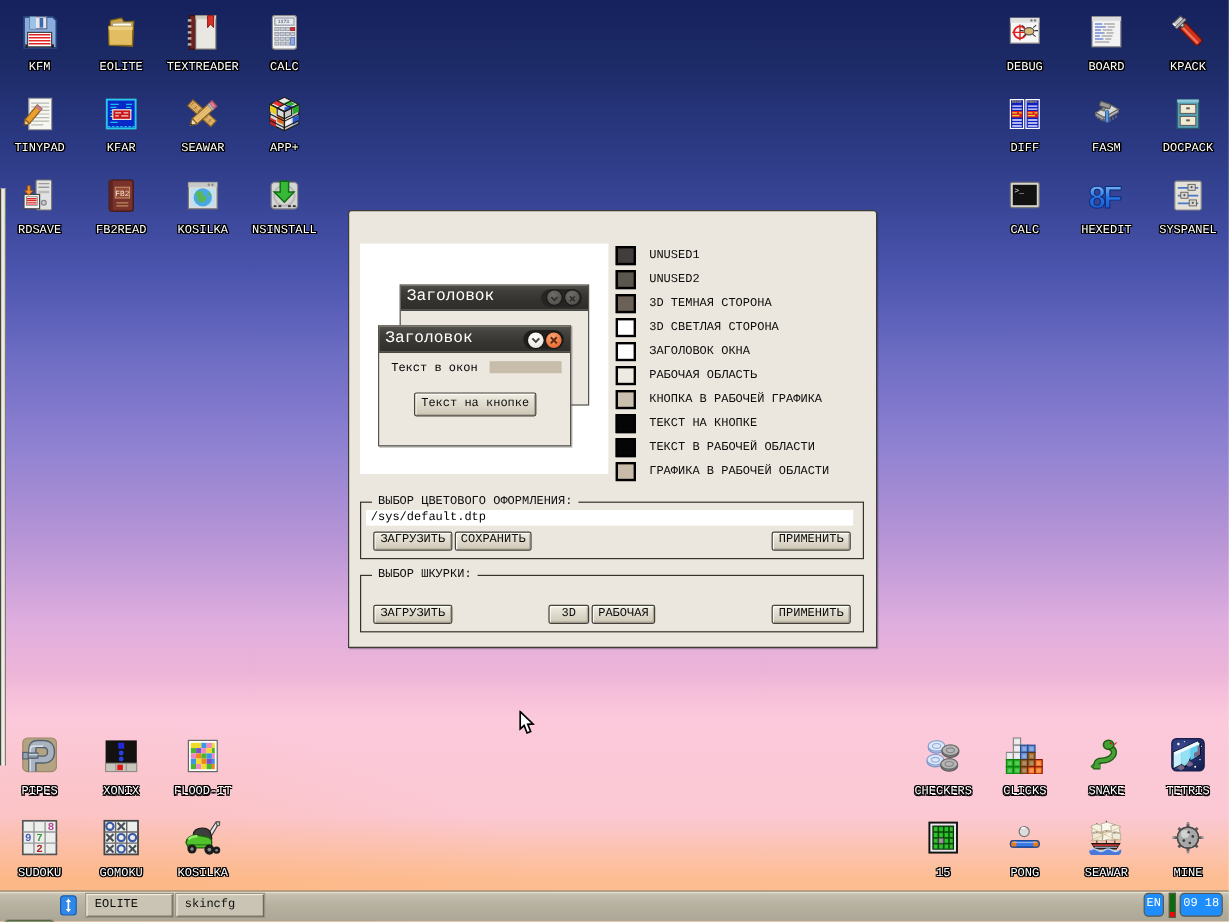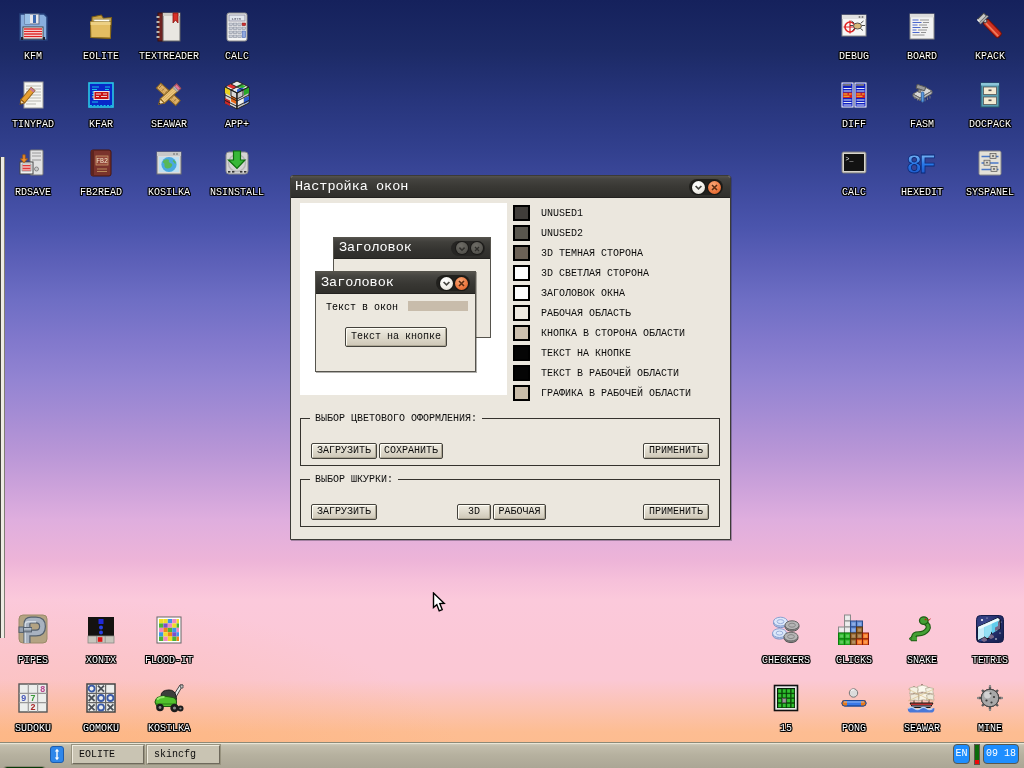--- a/index.html
+++ b/index.html
@@ -17,32 +17,20 @@
 .fs{position:absolute;border:1px solid #35332e}
 .leg{position:absolute;top:-6px;background:#ebe7de;font:10px/11px "Liberation Mono",monospace;color:#0d0d0d;padding:0 5px;white-space:pre}
 .inp{position:absolute;background:#fff;font:10px/13px "Liberation Mono",monospace;color:#000;padding-left:4px;white-space:pre}
 .swl{position:absolute;font:10px/11px "Liberation Mono",monospace;color:#0d0d0d;white-space:pre}
 .sw{position:absolute;left:0;width:17px;height:16px;border:2px solid #000}
 </style></head><body>
 
 <div class="ab" style="left:0;top:157px;width:5px;height:481px;background:#edebe3;border-right:1px solid #807d74;box-shadow:inset 1px 0 0 #45443f"></div>
 
 <div class="ab" id="win" style="left:290px;top:175px;width:441px;height:365px;background:#ebe7de;border:1px solid #3c3b36;border-radius:3px 3px 0 0;box-shadow:1px 1px 0 rgba(40,40,60,.35)">
-  <div class="mtb" style="border-radius:2px 2px 0 0">
-    <div class="mtt">Настройка окон</div>
-    <div class="caps" style="right:7px;top:3px;width:34px"></div>
-    <div class="cbtn bmin" style="right:25px;top:4.5px"><svg width="13" height="13" viewBox="0 0 13 13">
-          <path d="M3.6 5 L6.5 7.9 L9.4 5" fill="none" stroke="#45443f" stroke-width="1.7"></path>
-        </svg></div>
-    <div class="cbtn bcls" style="right:9px;top:4.5px">
-      <svg width="13" height="13" viewBox="0 0 13 13">
-          <path d="M4 4 L9 9 M9 4 L4 9" stroke="#5a2c12" stroke-width="1.6"></path>
-        </svg>
-    </div>
-  </div>
 
   <div class="ab" style="left:9px;top:27px;width:207px;height:192px;background:#fff"></div>
 
   <div class="ab" style="left:42px;top:61px;width:158px;height:101px;background:#ece8df;border:1px solid #56544d">
     <div class="mtb" style="height:21px;background:linear-gradient(180deg,#504e49 0px,#403f3b 4px,#343330 12px,#2e2d2a 20px)">
       <div class="mtt" style="left:5px;top:3px">Заголовок</div>
       <div class="caps" style="right:5px;top:3px;width:34px;height:15px;background:#262523"></div>
       <div class="cbtn" style="right:22px;top:4px;width:12px;height:12px;background:radial-gradient(circle at 40% 30%,#6e6c66,#4a4944);box-shadow:0 0 0 1px #1b1a18"><svg width="12" height="12" viewBox="0 0 12 12">
             <path d="M3.4 4.6 L6 7.2 L8.6 4.6" fill="none" stroke="#31302d" stroke-width="1.5"></path>
           </svg></div>
@@ -79,31 +67,32 @@
       <div class="swl" style="left:28px;top:23px">UNUSED2</div>
     <div class="sw" style="top:40px;background:#6b6156"></div>
       <div class="swl" style="left:28px;top:43px">3D ТЕМНАЯ СТОРОНА</div>
     <div class="sw" style="top:60px;background:#ffffff"></div>
       <div class="swl" style="left:28px;top:63px">3D СВЕТЛАЯ СТОРОНА</div>
     <div class="sw" style="top:80px;background:#fdfdfd"></div>
       <div class="swl" style="left:28px;top:83px">ЗАГОЛОВОК ОКНА</div>
     <div class="sw" style="top:100px;background:#eeeae1"></div>
       <div class="swl" style="left:28px;top:103px">РАБОЧАЯ ОБЛАСТЬ</div>
     <div class="sw" style="top:120px;background:#cbbfae"></div>
-      <div class="swl" style="left:28px;top:123px">КНОПКА В СТОРОНА ОБЛАСТИ</div>
+      <div class="swl" style="left:28px;top:123px">КНОПКА В РАБОЧЕЙ ГРАФИКА</div>
     <div class="sw" style="top:140px;background:#050505"></div>
       <div class="swl" style="left:28px;top:143px">ТЕКСТ НА КНОПКЕ</div>
     <div class="sw" style="top:160px;background:#050505"></div>
       <div class="swl" style="left:28px;top:163px">ТЕКСТ В РАБОЧЕЙ ОБЛАСТИ</div>
     <div class="sw" style="top:180px;background:#c8bca9"></div>
       <div class="swl" style="left:28px;top:183px">ГРАФИКА В РАБОЧЕЙ ОБЛАСТИ</div>
   </div>
 
   <div class="fs" style="left:9px;top:242px;width:420px;height:48px">
     <div class="leg" style="left:9px">ВЫБОР ЦВЕТОВОГО ОФОРМЛЕНИЯ:</div>
+    <div class="inp" style="left:4px;top:6px;width:406px;height:13px">/sys/default.dtp</div>
     <div class="btn3" style="left:10px;top:24px;width:66px;height:16px;line-height:14px">ЗАГРУЗИТЬ</div>
     <div class="btn3" style="left:78px;top:24px;width:64px;height:16px;line-height:14px">СОХРАНИТЬ</div>
     <div class="btn3" style="left:342px;top:24px;width:66px;height:16px;line-height:14px">ПРИМЕНИТЬ</div>
   </div>
 
   <div class="fs" style="left:9px;top:303px;width:420px;height:48px">
     <div class="leg" style="left:9px">ВЫБОР ШКУРКИ:</div>
     <div class="btn3" style="left:10px;top:24px;width:66px;height:16px;line-height:14px">ЗАГРУЗИТЬ</div>
     <div class="btn3" style="left:156px;top:24px;width:34px;height:16px;line-height:14px">3D</div>
     <div class="btn3" style="left:192px;top:24px;width:53px;height:16px;line-height:14px">РАБОЧАЯ</div>

